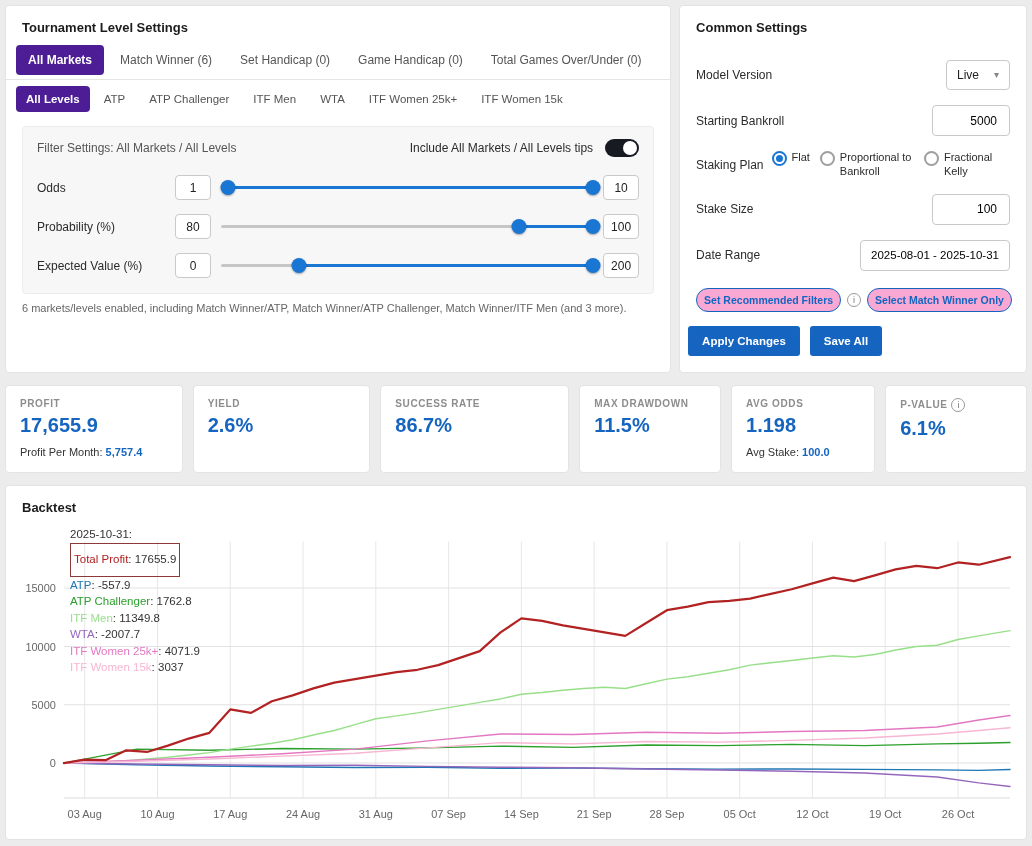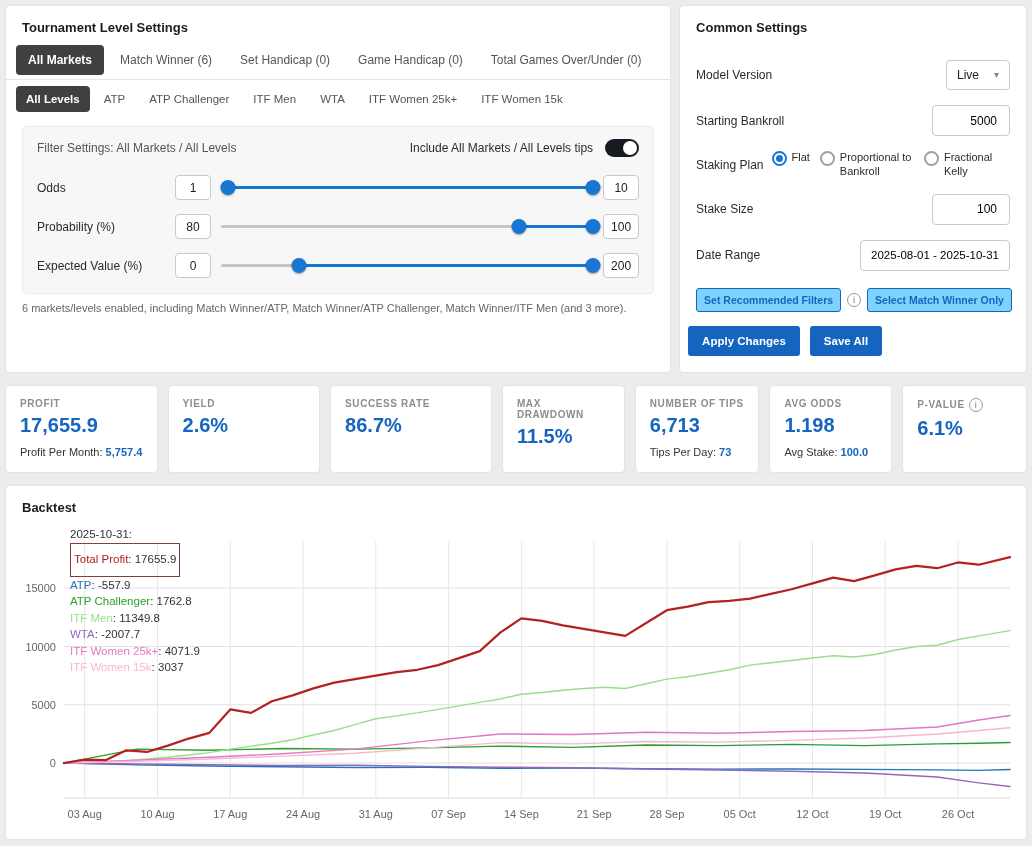--- a/index.html
+++ b/index.html
@@ -18,21 +18,21 @@
   .top-row { display:flex; gap:8px; align-items:stretch; }
   .panel-tournament { flex:1.92; min-width:0; }
   .panel-common { flex:1; min-width:0; }
 
   .panel-title { margin:0; padding:14px 16px 10px; font-size:13px; font-weight:700; color:#1c1c1c; }
 
   
   .tabs { display:flex; align-items:center; gap:4px; padding:0 10px 4px; }
   .market-tabs { border-bottom:1px solid #e5e5e5; }
   .tab { background:none; border:none; padding:8px 12px; font-size:12px; color:#555; border-radius:4px; cursor:pointer; white-space:nowrap; }
-  .tab.active { background:#404040; color:#fff; font-weight:600; }
+  .tab.active { background:#4c1d95; color:#fff; font-weight:600; }
   .level-tabs { padding-top:6px; }
   .level-tabs .tab { padding:7px 10px; font-size:11.5px; }
 
   
   .filter-box { margin:10px 16px 8px; background:#f7f7f7; border:1px solid #ececec; border-radius:4px; padding:12px 14px 8px; }
   .filter-head { display:flex; justify-content:space-between; align-items:center; margin-bottom:11px; }
   .filter-title { font-size:12px; color:#555; }
   .toggle-wrap { display:flex; align-items:center; gap:12px; }
   .toggle-label { font-size:12px; color:#2b2b2b; }
   .switch { width:34px; height:18px; background:#171a21; border-radius:9px; position:relative; display:inline-block; cursor:pointer; flex:none; }
@@ -56,21 +56,21 @@
   .cs-input { border:1px solid #c9c9c9; border-radius:4px; height:31px; width:78px; text-align:right; padding:0 12px; font-size:12px; background:#fff; }
   .date-input { width:150px; text-align:center; padding:0 4px; font-size:11.5px; }
   .radio-group { display:flex; gap:10px; align-items:flex-start; justify-content:flex-end; flex:1; }
   .radio-opt { display:flex; gap:5px; align-items:flex-start; font-size:11px; color:#2b2b2b; cursor:pointer; }
   .radio-opt .opt-text { max-width:84px; line-height:1.25; }
   .radio { width:15px; height:15px; border:2px solid #9e9e9e; border-radius:50%; flex:none; margin-top:0; position:relative; background:#fff; }
   .radio.checked { border-color:#1976d2; }
   .radio.checked::after { content:''; position:absolute; inset:2px; background:#1976d2; border-radius:50%; }
 
   .btn-row-outline { display:flex; align-items:center; gap:6px; padding:0 16px; margin:17px 0 0; }
-  .btn-outline { background:#7dd3fc; border:1px solid #1565c0; color:#1565c0; font-size:10.5px; font-weight:600; padding:5px 7px; border-radius:3px; cursor:pointer; white-space:nowrap; }
+  .btn-outline { background:#f9a8d4; border:1px solid #1565c0; color:#1565c0; font-size:10.5px; font-weight:600; padding:5px 7px; border-radius:12px; cursor:pointer; white-space:nowrap; }
   .info-icon { width:14px; height:14px; border:1px solid #999; border-radius:50%; color:#777; font-size:9px; display:inline-flex; align-items:center; justify-content:center; flex:none; }
   .btn-row-solid { display:flex; gap:10px; padding:0 8px; margin:14px 0 16px; }
   .btn-solid { background:#1565c0; color:#fff; border:none; font-size:11.5px; font-weight:600; padding:9px 14px; border-radius:3px; cursor:pointer; }
 
   
   .stats-row { display:flex; gap:10px; }
   .stat-card { background:#fff; border:1px solid #e3e3e3; border-radius:4px; padding:12px 14px; height:88px; }
   .stat-card:nth-child(1){flex:1.32;} .stat-card:nth-child(2){flex:1.32;} .stat-card:nth-child(3){flex:1.42;}
   .stat-card:nth-child(4){flex:1;} .stat-card:nth-child(5){flex:1.02;} .stat-card:nth-child(6){flex:1;} .stat-card:nth-child(7){flex:1.02;}
   .stat-label-row { display:flex; align-items:center; gap:4px; }
@@ -243,27 +243,20 @@
       <div class="stat-label-row">
           <span class="stat-label">SUCCESS RATE</span>
         </div>
       <div class="stat-value">86.7%</div>
     </div>
     <div class="stat-card">
       <div class="stat-label-row">
           <span class="stat-label">MAX DRAWDOWN</span>
         </div>
       <div class="stat-value">11.5%</div>
-    </div>
-    <div class="stat-card">
-      <div class="stat-label-row">
-          <span class="stat-label">NUMBER OF TIPS</span>
-        </div>
-      <div class="stat-value">6,713</div>
-      <div class="stat-sub"><span>Tips Per Day:</span> <b>73</b></div>
     </div>
     <div class="stat-card">
       <div class="stat-label-row">
           <span class="stat-label">AVG ODDS</span>
         </div>
       <div class="stat-value">1.198</div>
       <div class="stat-sub"><span>Avg Stake:</span> <b>100.0</b></div>
     </div>
     <div class="stat-card">
       <div class="stat-label-row">

